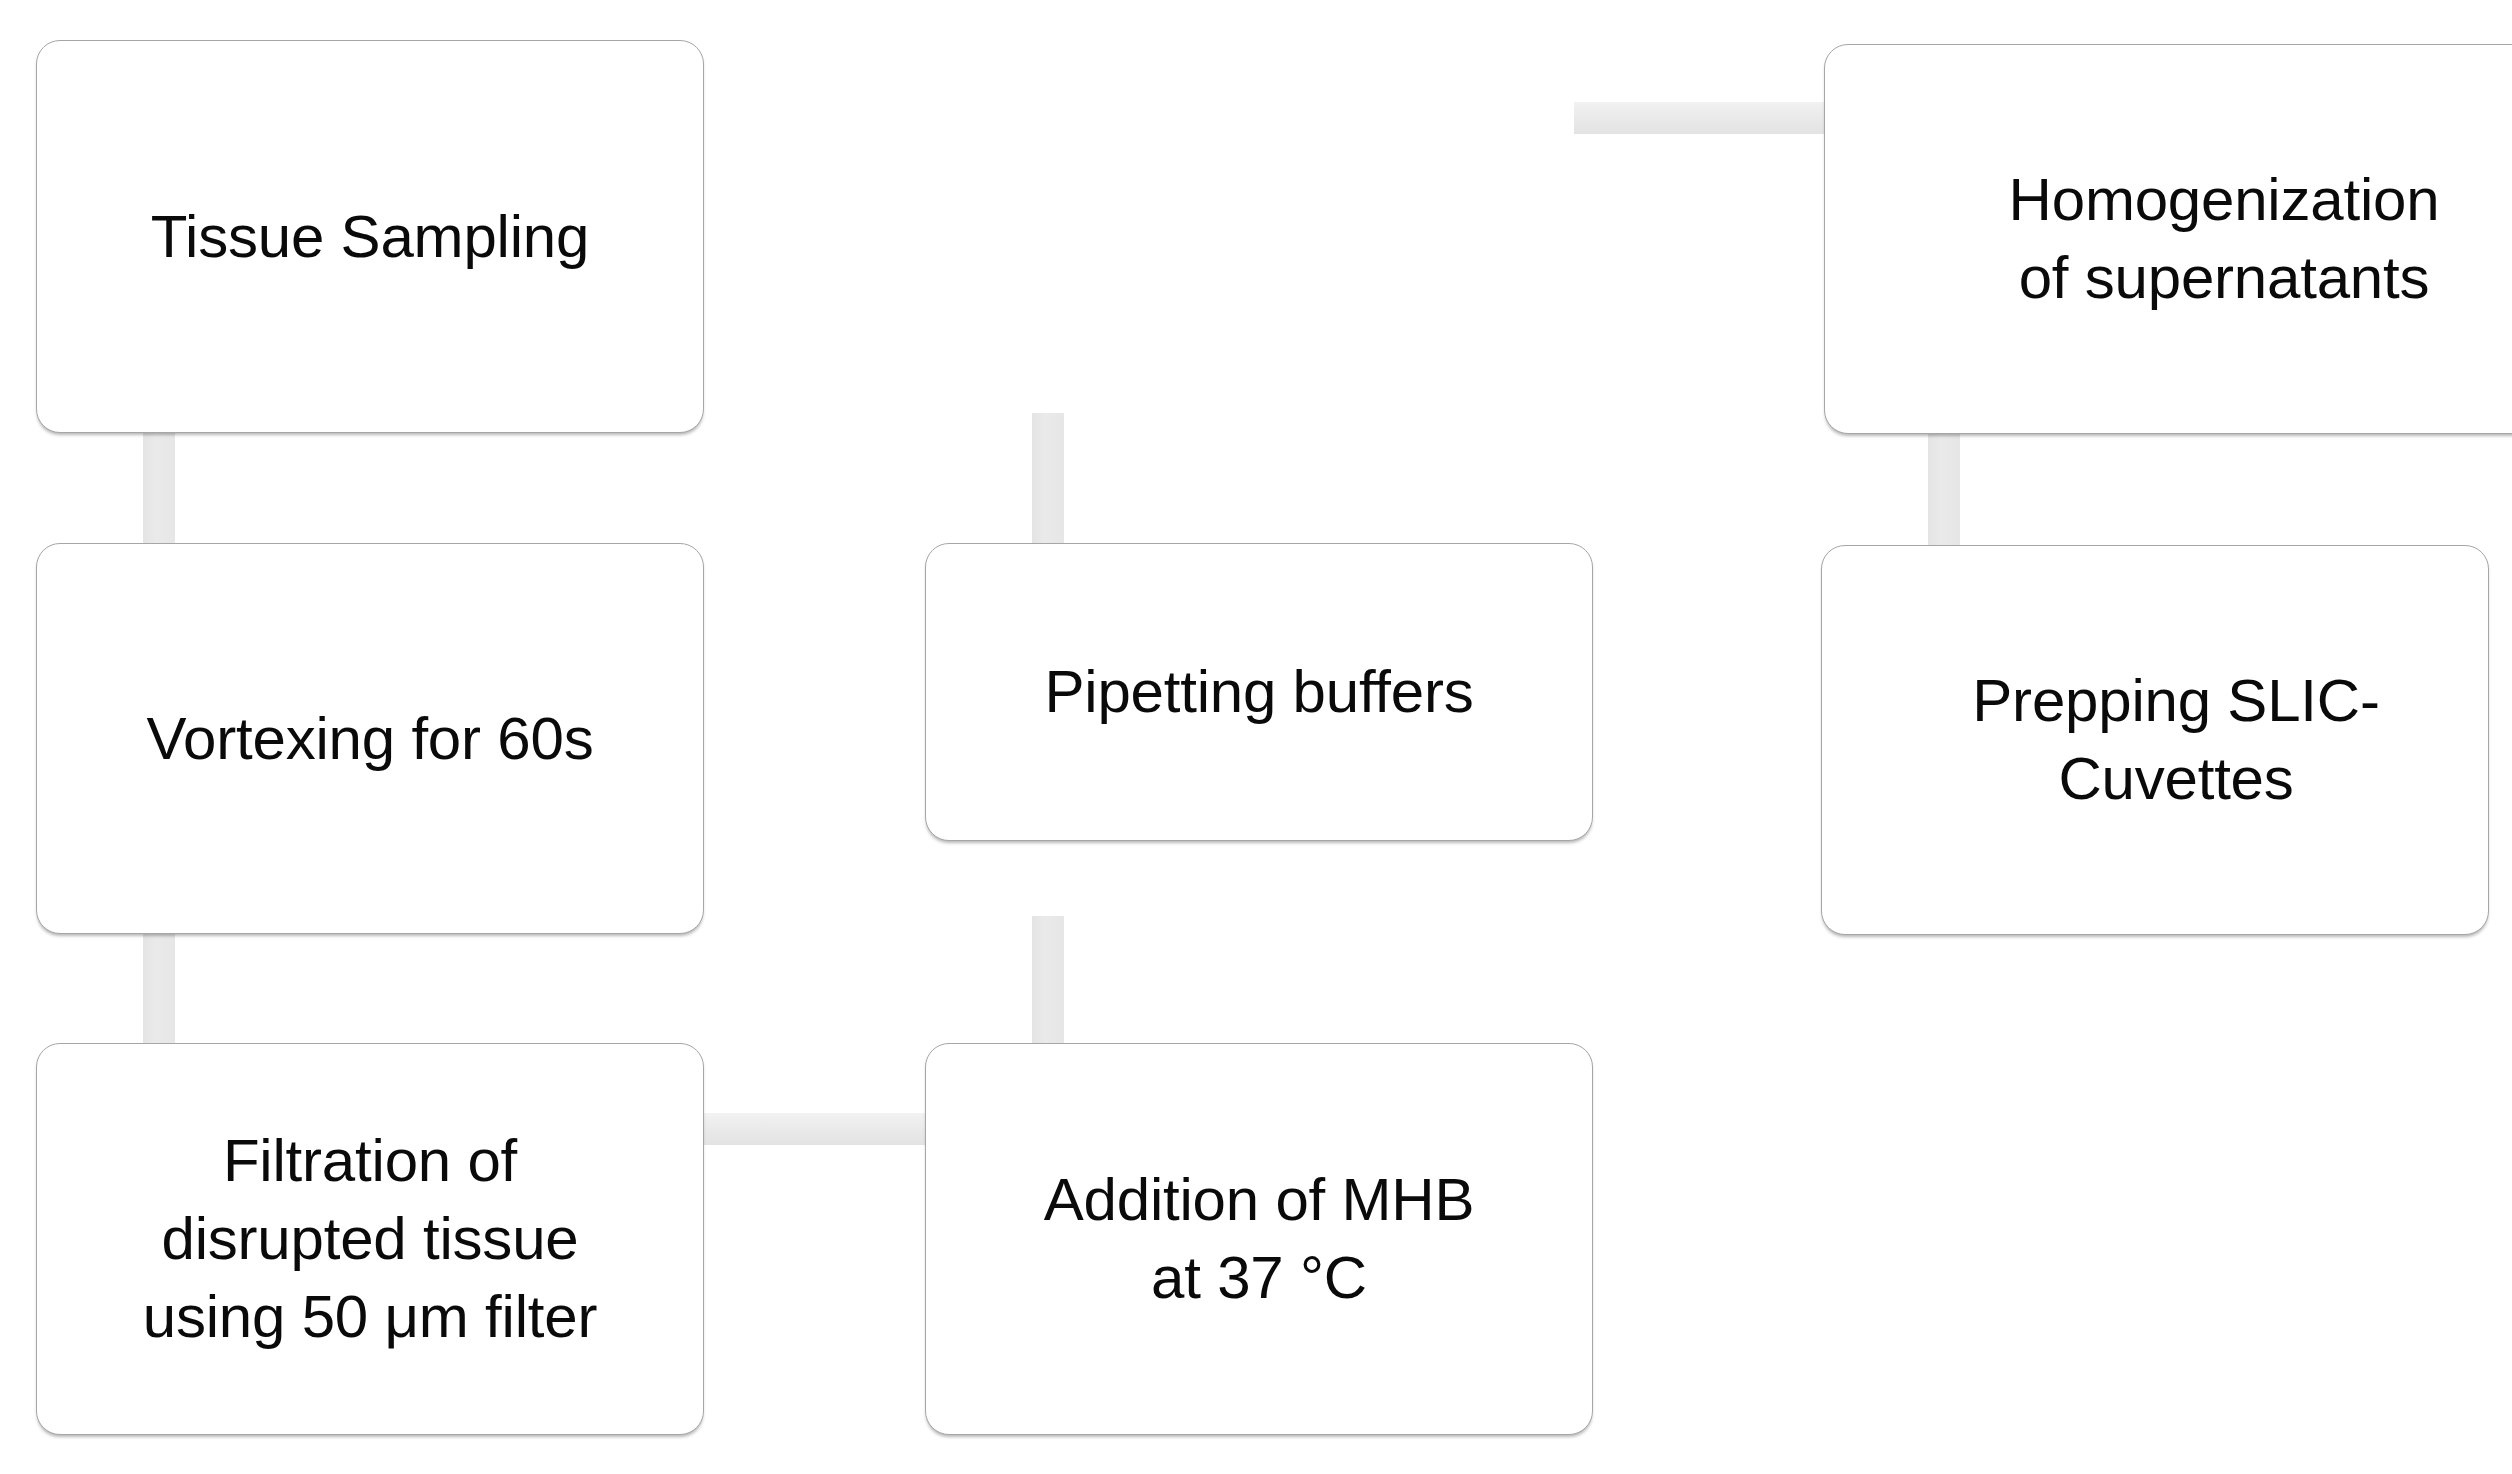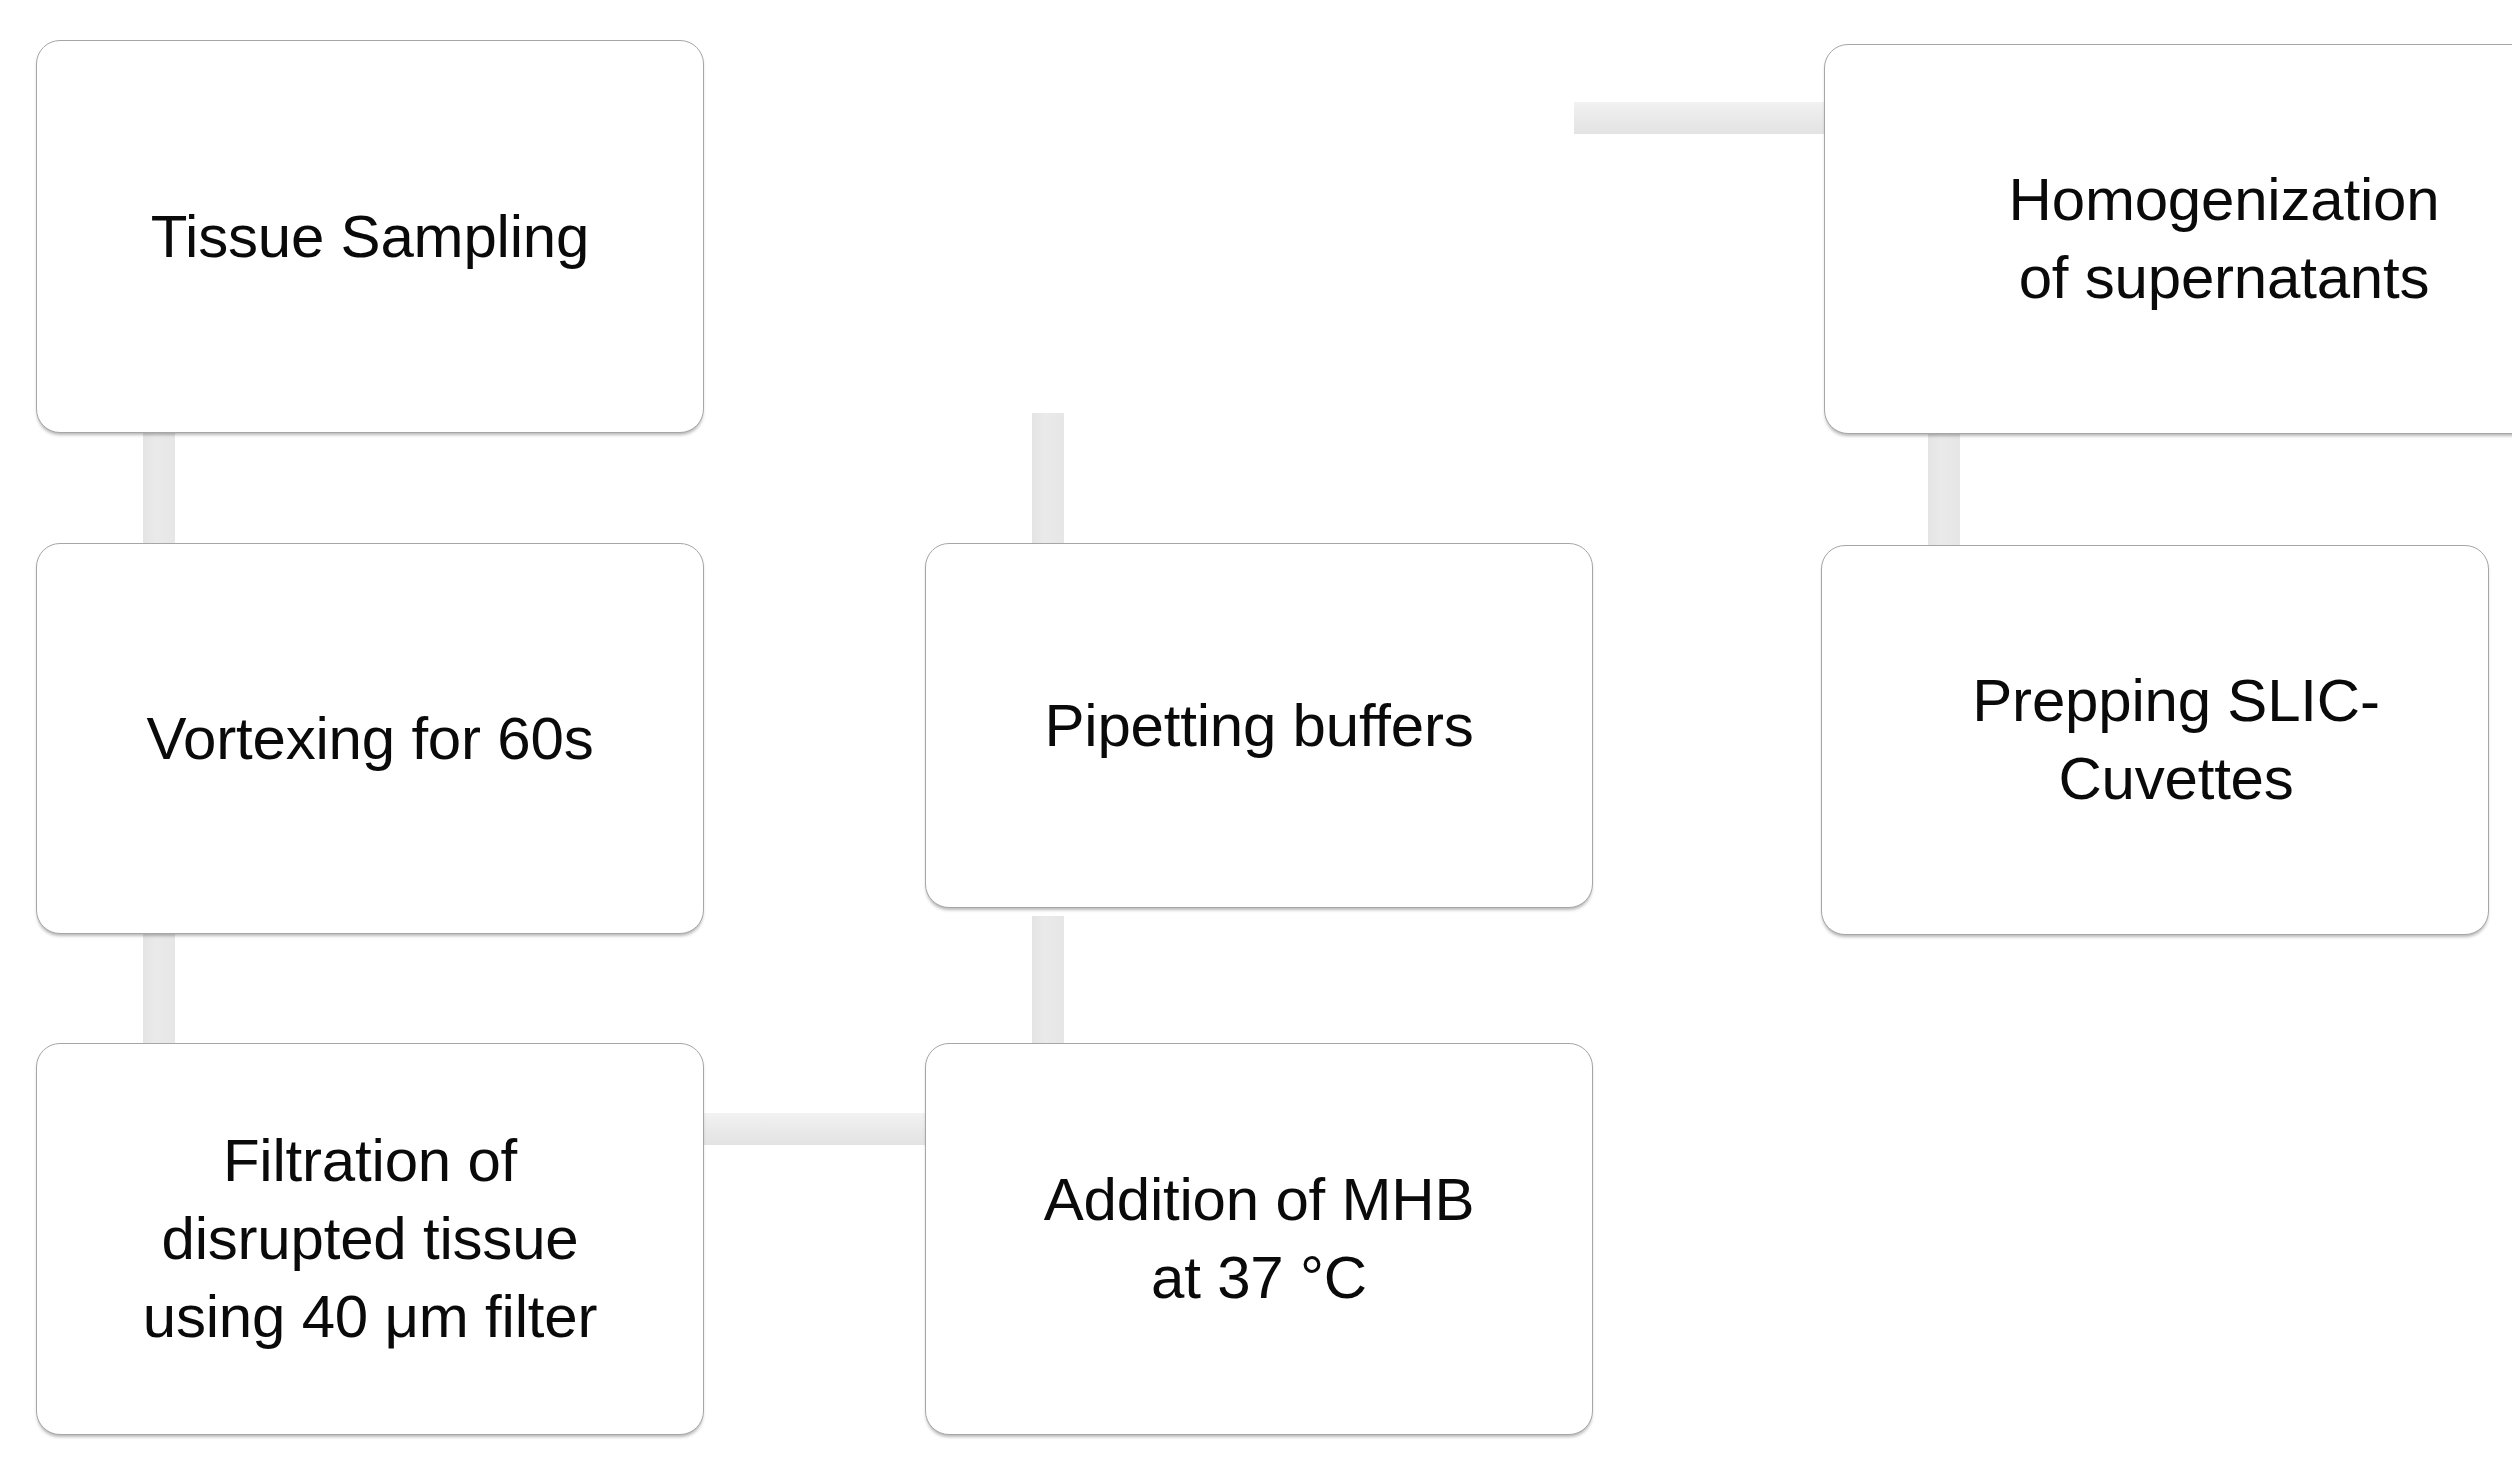--- a/index.html
+++ b/index.html
@@ -80,25 +80,25 @@
     <span class="label">Tissue Sampling</span>
   </div>
 
   <div class="node" style="left:36px; top:543px; width:668px; height:391px;">
     <span class="label">Vortexing for 60s</span>
   </div>
 
   <div class="node" style="left:36px; top:1043px; width:668px; height:392px;">
     <span class="label">Filtration of
 disrupted tissue
-using 40 μm filter</span>
+using 50 μm filter</span>
   </div>
 
 
-  <div class="node" style="left:925px; top:543px; width:668px; height:365px;justify-content:center;">
+  <div class="node" style="left:925px; top:543px; width:668px; height:298px;justify-content:center;">
     <span class="label">Pipetting buffers</span>
   </div>
 
   <div class="node" style="left:925px; top:1043px; width:668px; height:392px;text-align:center;">
     <span class="label">Addition of MHB
 at 37 °C</span>
   </div>
 
   <div class="node" style="left:1824px; top:44px; width:800px; height:390px;">
     <span class="label">Homogenization

